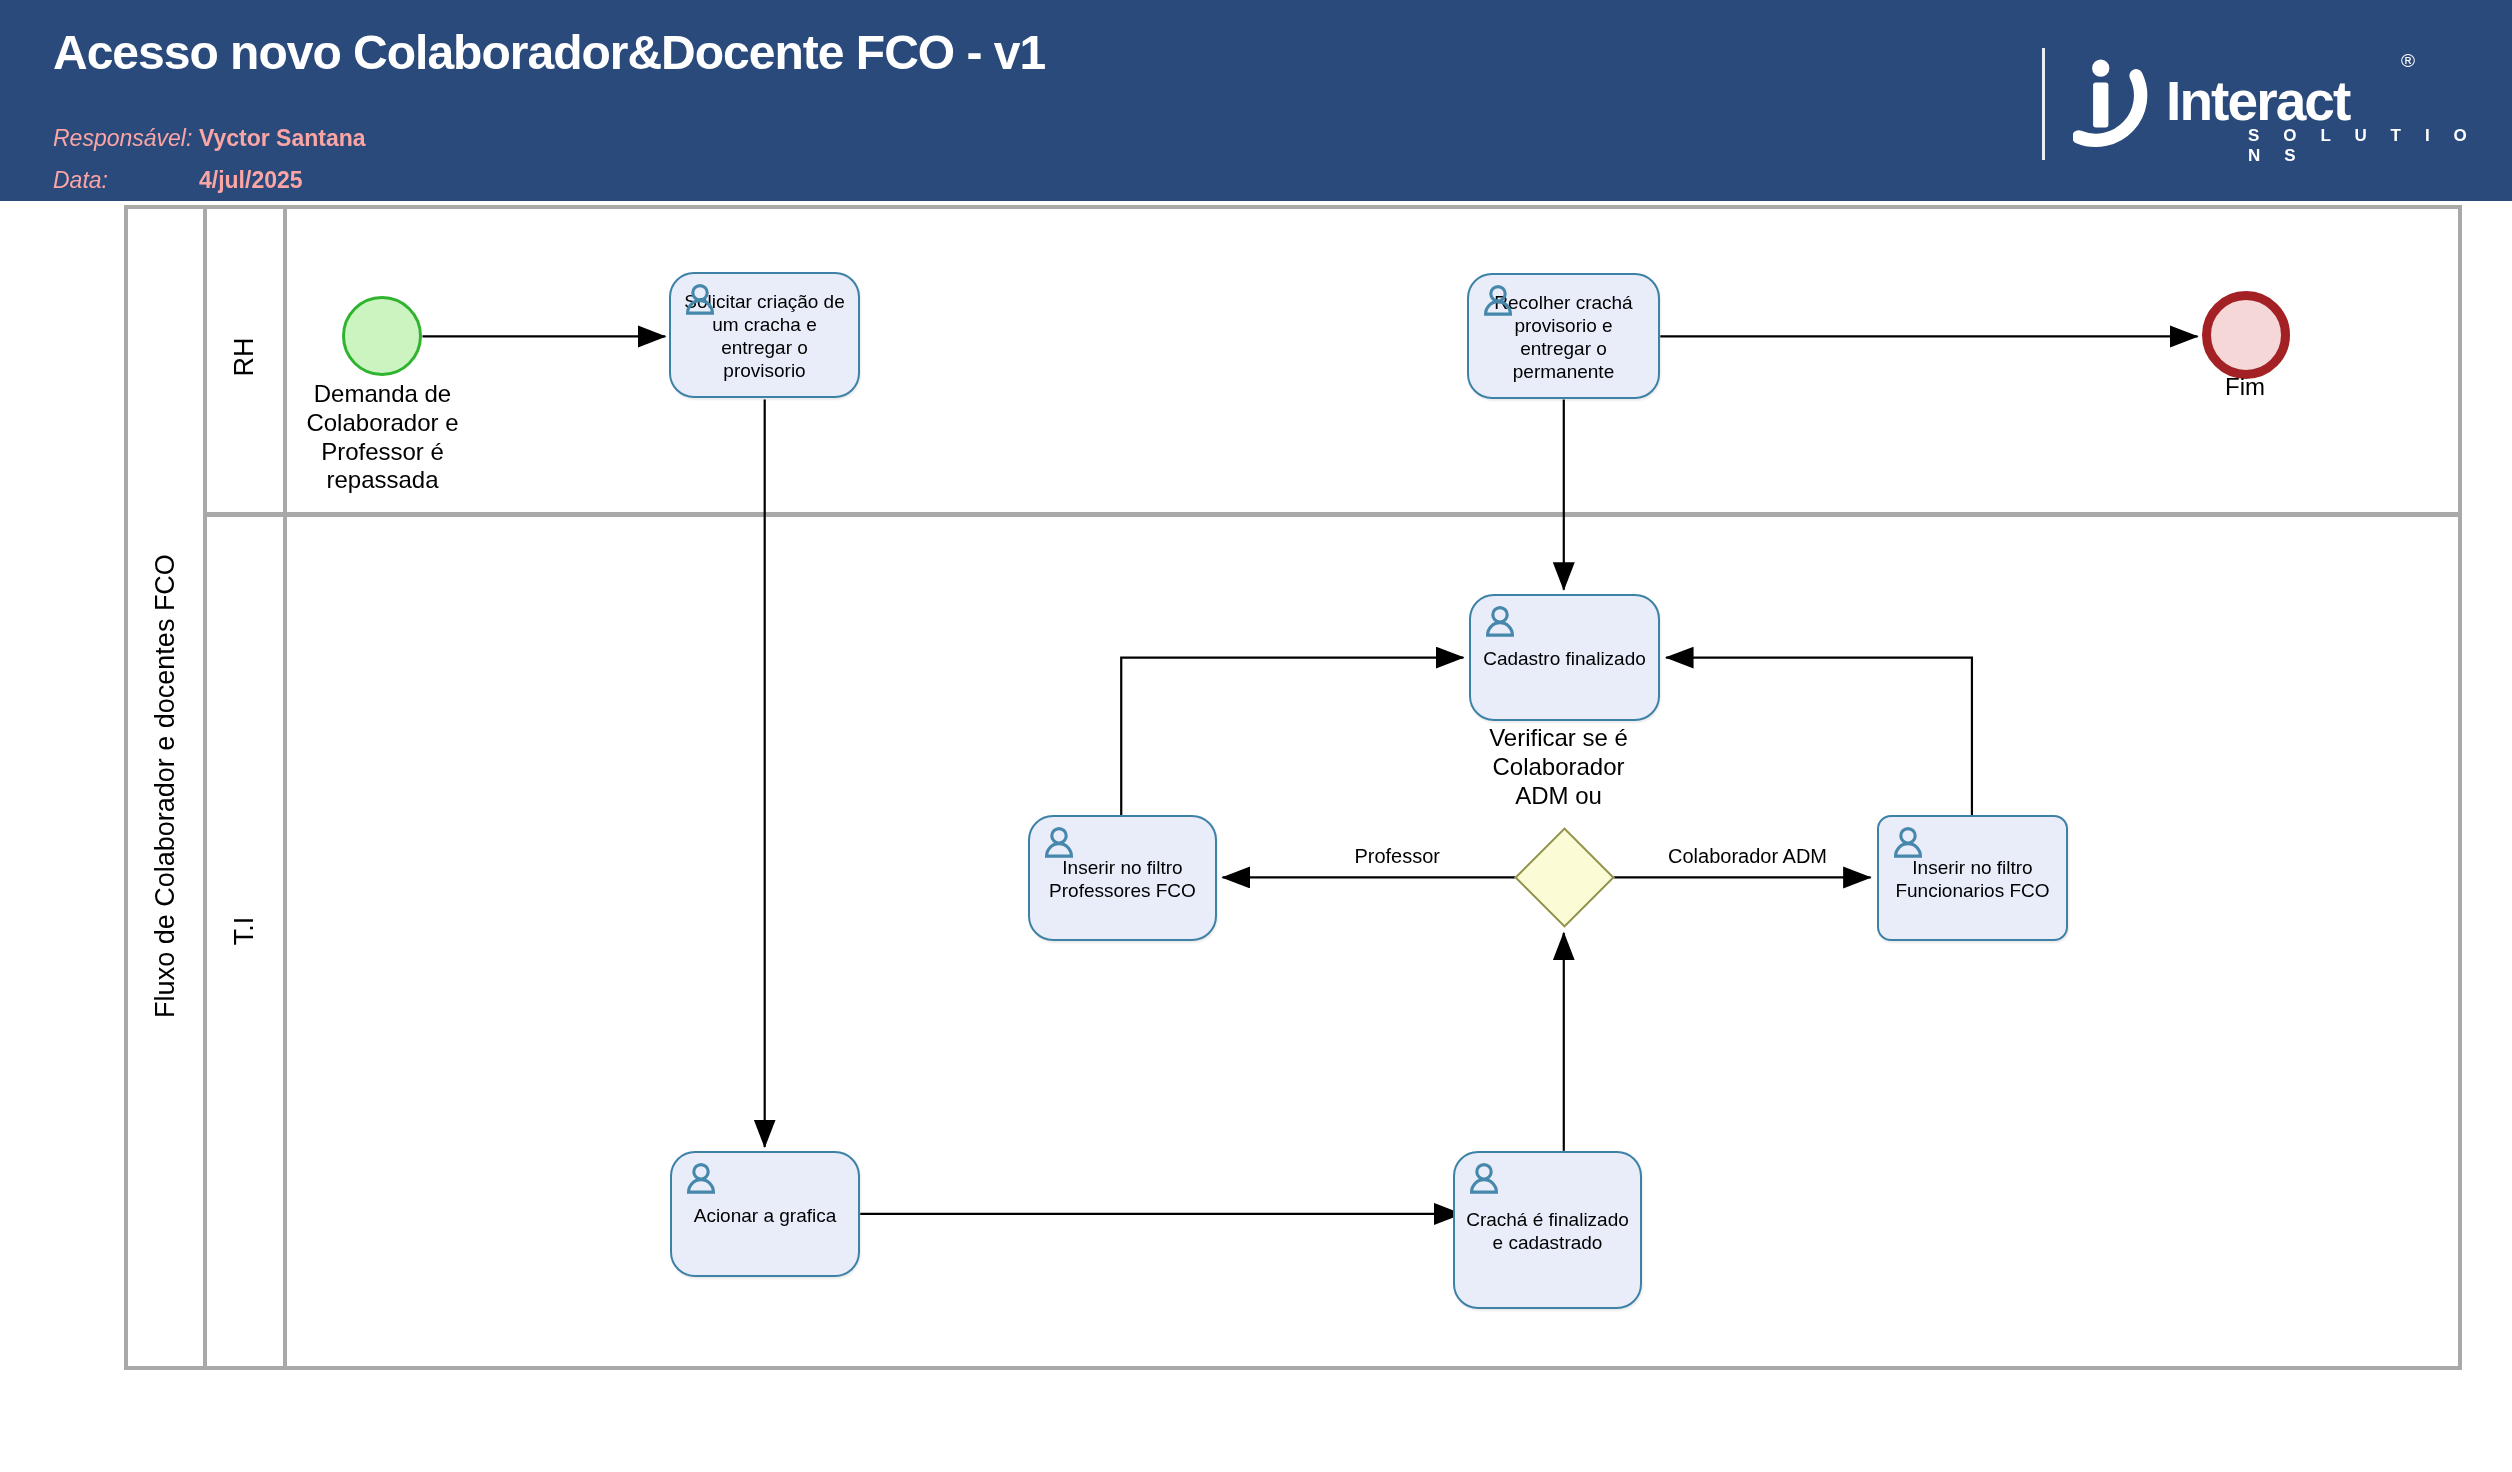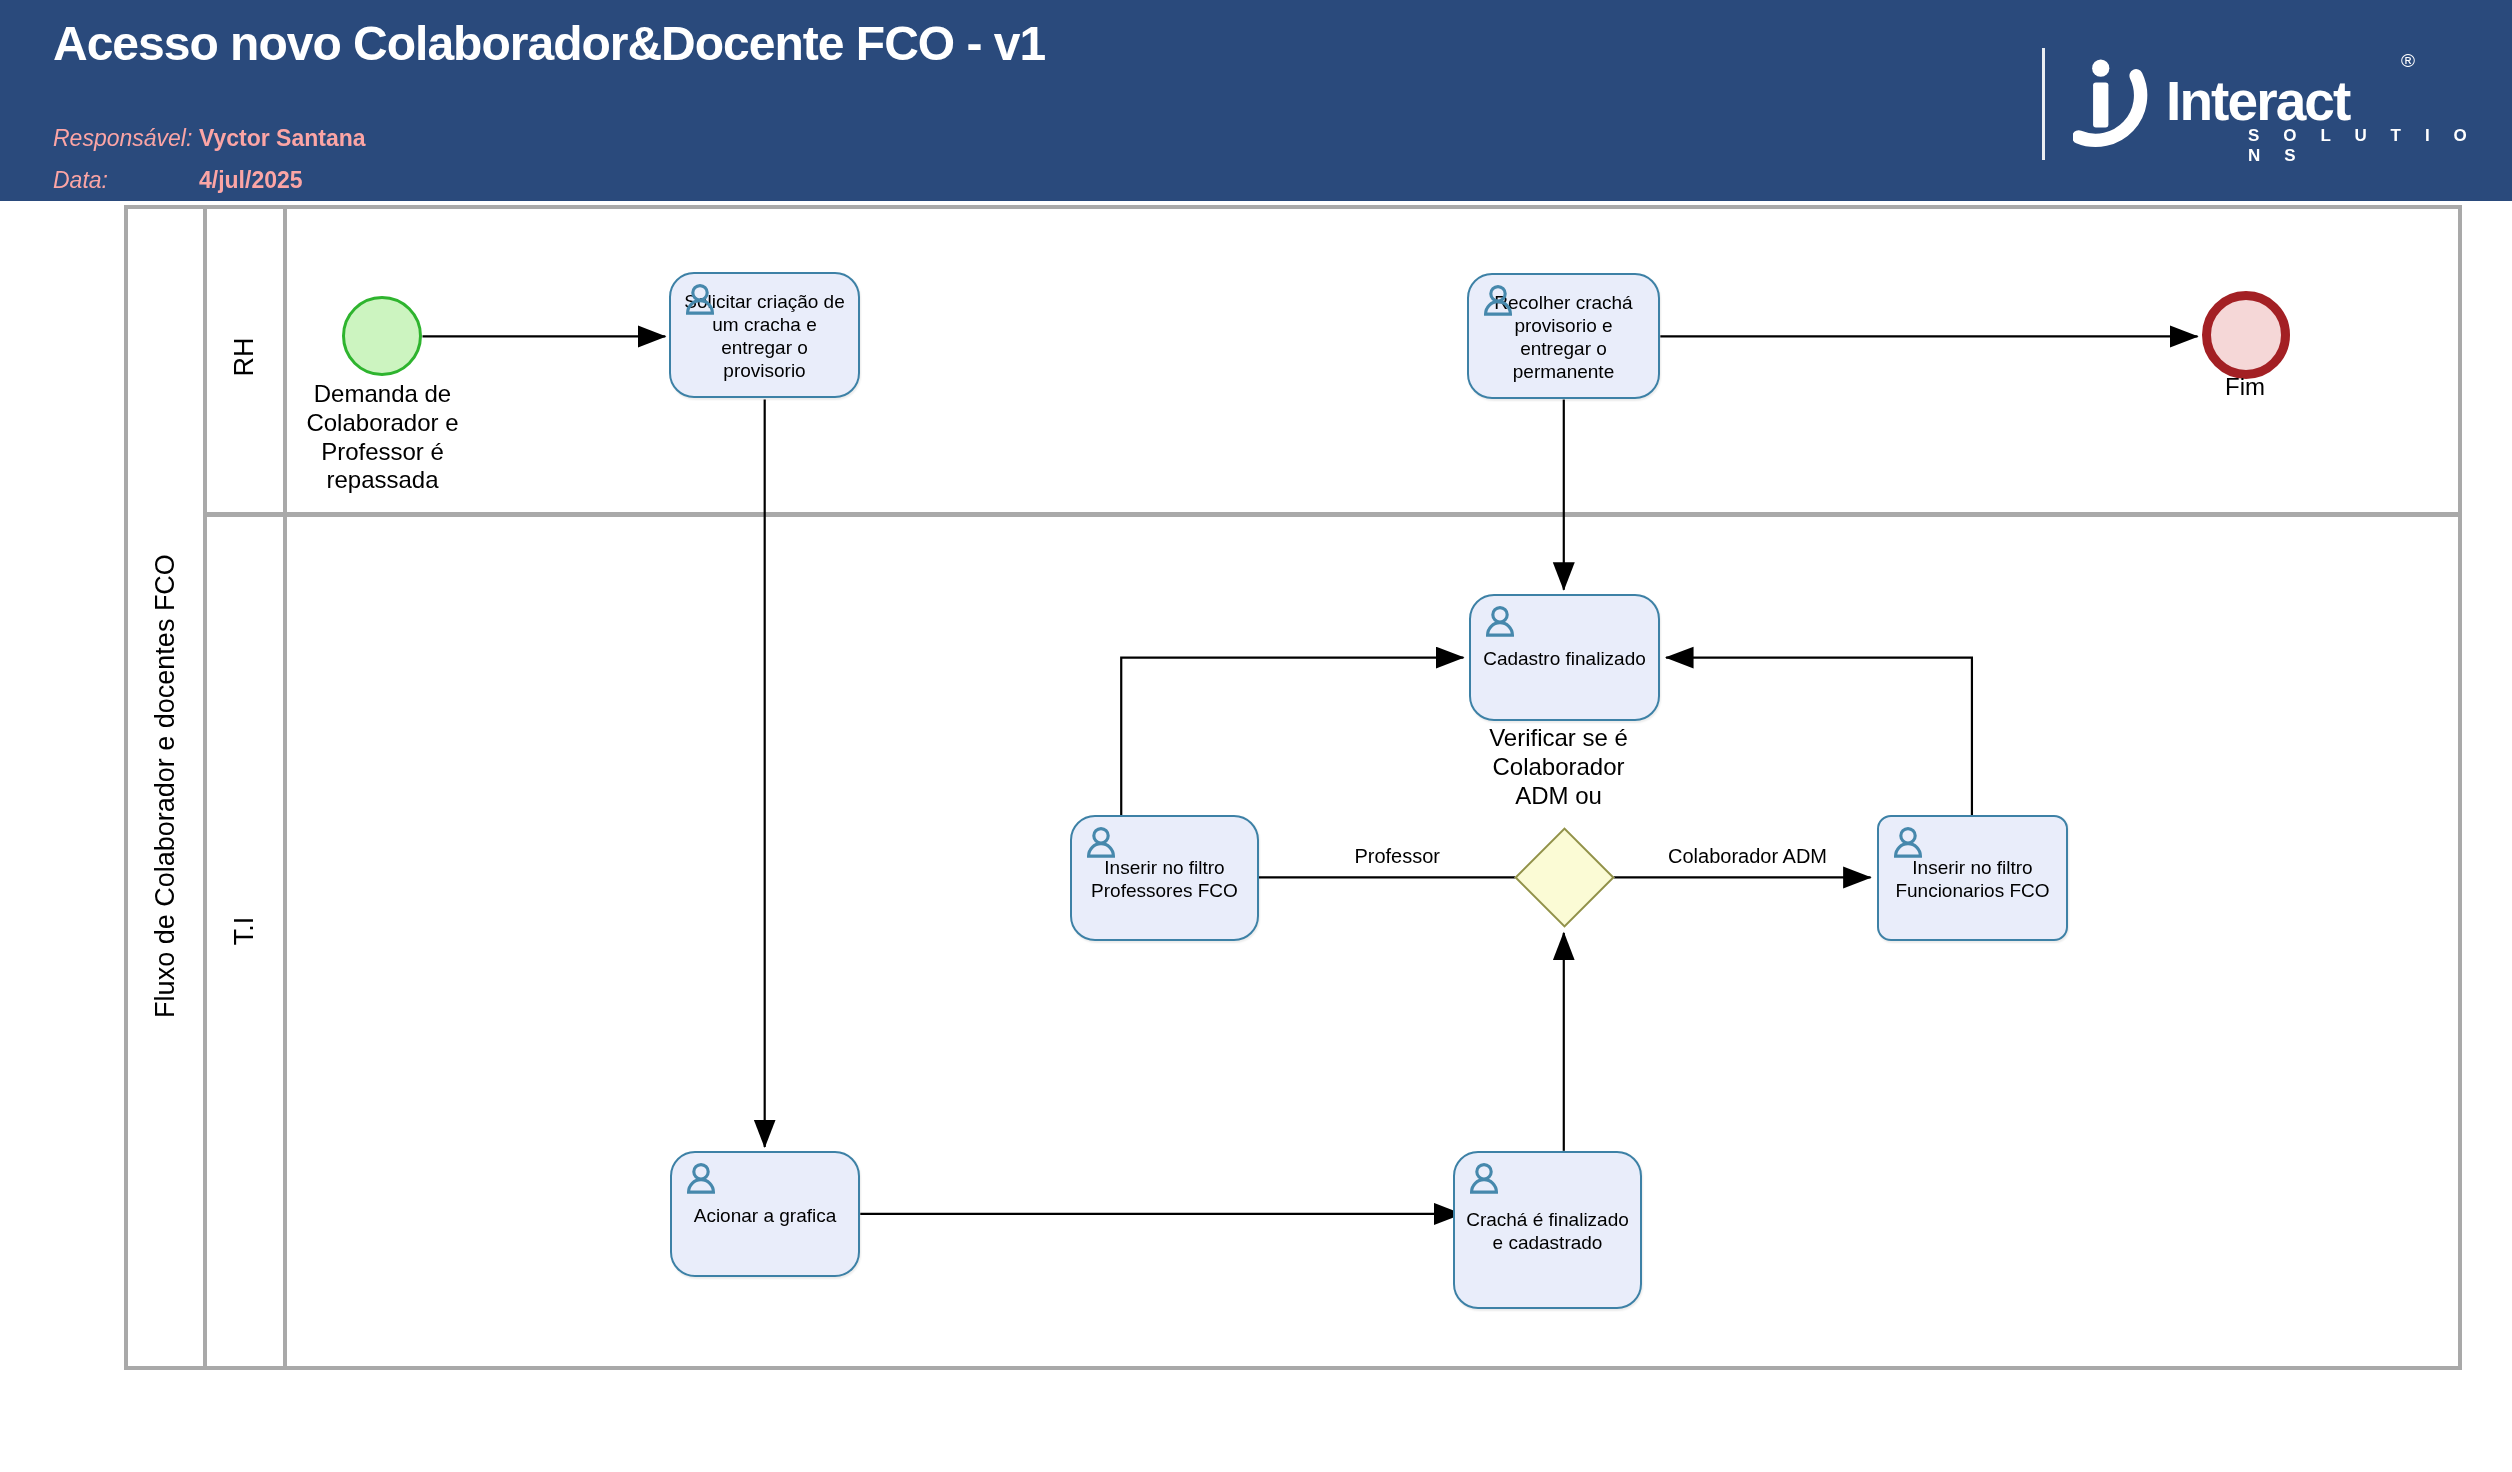--- a/index.html
+++ b/index.html
@@ -1,21 +1,21 @@
 <!DOCTYPE html>
 <html><head>
 <meta charset="utf-8">
 <style>
   html,body{margin:0;padding:0;background:#ffffff;}
   #canvas{position:relative;width:2512px;height:1472px;background:#ffffff;overflow:hidden;
           font-family:"Liberation Sans",sans-serif;color:#000;}
 
   
   .header{position:absolute;left:0;top:0;width:2512px;height:201px;background:#2a4a7c;}
-  .hdr-title{position:absolute;left:53px;top:16px;font-size:48px;font-weight:bold;
+  .hdr-title{position:absolute;left:53px;top:25px;font-size:48px;font-weight:bold;
              letter-spacing:-1px;color:#fff;white-space:nowrap;}
   .hdr-row{position:absolute;left:53px;font-size:23px;color:#fca5a5;white-space:nowrap;margin-top:24px;}
   .hdr-label{display:inline-block;width:146px;font-style:italic;font-weight:normal;}
   .hdr-value{font-weight:bold;}
   .logo-divider{position:absolute;left:2042px;top:48px;width:2.9px;height:112px;
                 background:rgba(255,255,255,0.9);}
   .logo-mark{position:absolute;left:2073px;top:52px;}
   .logo-brand{position:absolute;left:2166px;top:69px;font-size:55px;font-weight:bold;
               letter-spacing:-1.9px;color:#fff;}
   .logo-reg{position:absolute;left:2401px;top:50px;font-size:19px;color:#fff;}
@@ -133,21 +133,21 @@
 
   <div class="task" style="left:1469px;top:594px;width:191px;height:127px;">
     <svg class="person" width="34" height="36" viewBox="0 0 26 26">
       <circle cx="13" cy="7.5" r="5.5" fill="none" stroke="#4688ac" stroke-width="2.4"></circle>
       <path d="M3.5 23 a9.5 9.5 0 0 1 19 0 z" fill="none" stroke="#4688ac" stroke-width="2.4"></path>
     </svg>
     <div>Cadastro finalizado</div>
   </div>
   <div class="node-label" style="left:1487px;top:724px;width:143px;">Verificar se é Colaborador ADM ou</div>
 
-  <div class="task" style="left:1028px;top:815px;width:189px;height:126px;margin-left:42px;">
+  <div class="task" style="left:1028px;top:815px;width:189px;height:126px;">
     <svg class="person" width="34" height="36" viewBox="0 0 26 26">
       <circle cx="13" cy="7.5" r="5.5" fill="none" stroke="#4688ac" stroke-width="2.4"></circle>
       <path d="M3.5 23 a9.5 9.5 0 0 1 19 0 z" fill="none" stroke="#4688ac" stroke-width="2.4"></path>
     </svg>
     <div>Inserir no filtro Professores FCO</div>
   </div>
 
   <div class="task" style="left:1877px;top:815px;width:191px;height:126px;border-radius:14px;">
     <svg class="person" width="34" height="36" viewBox="0 0 26 26">
       <circle cx="13" cy="7.5" r="5.5" fill="none" stroke="#4688ac" stroke-width="2.4"></circle>

